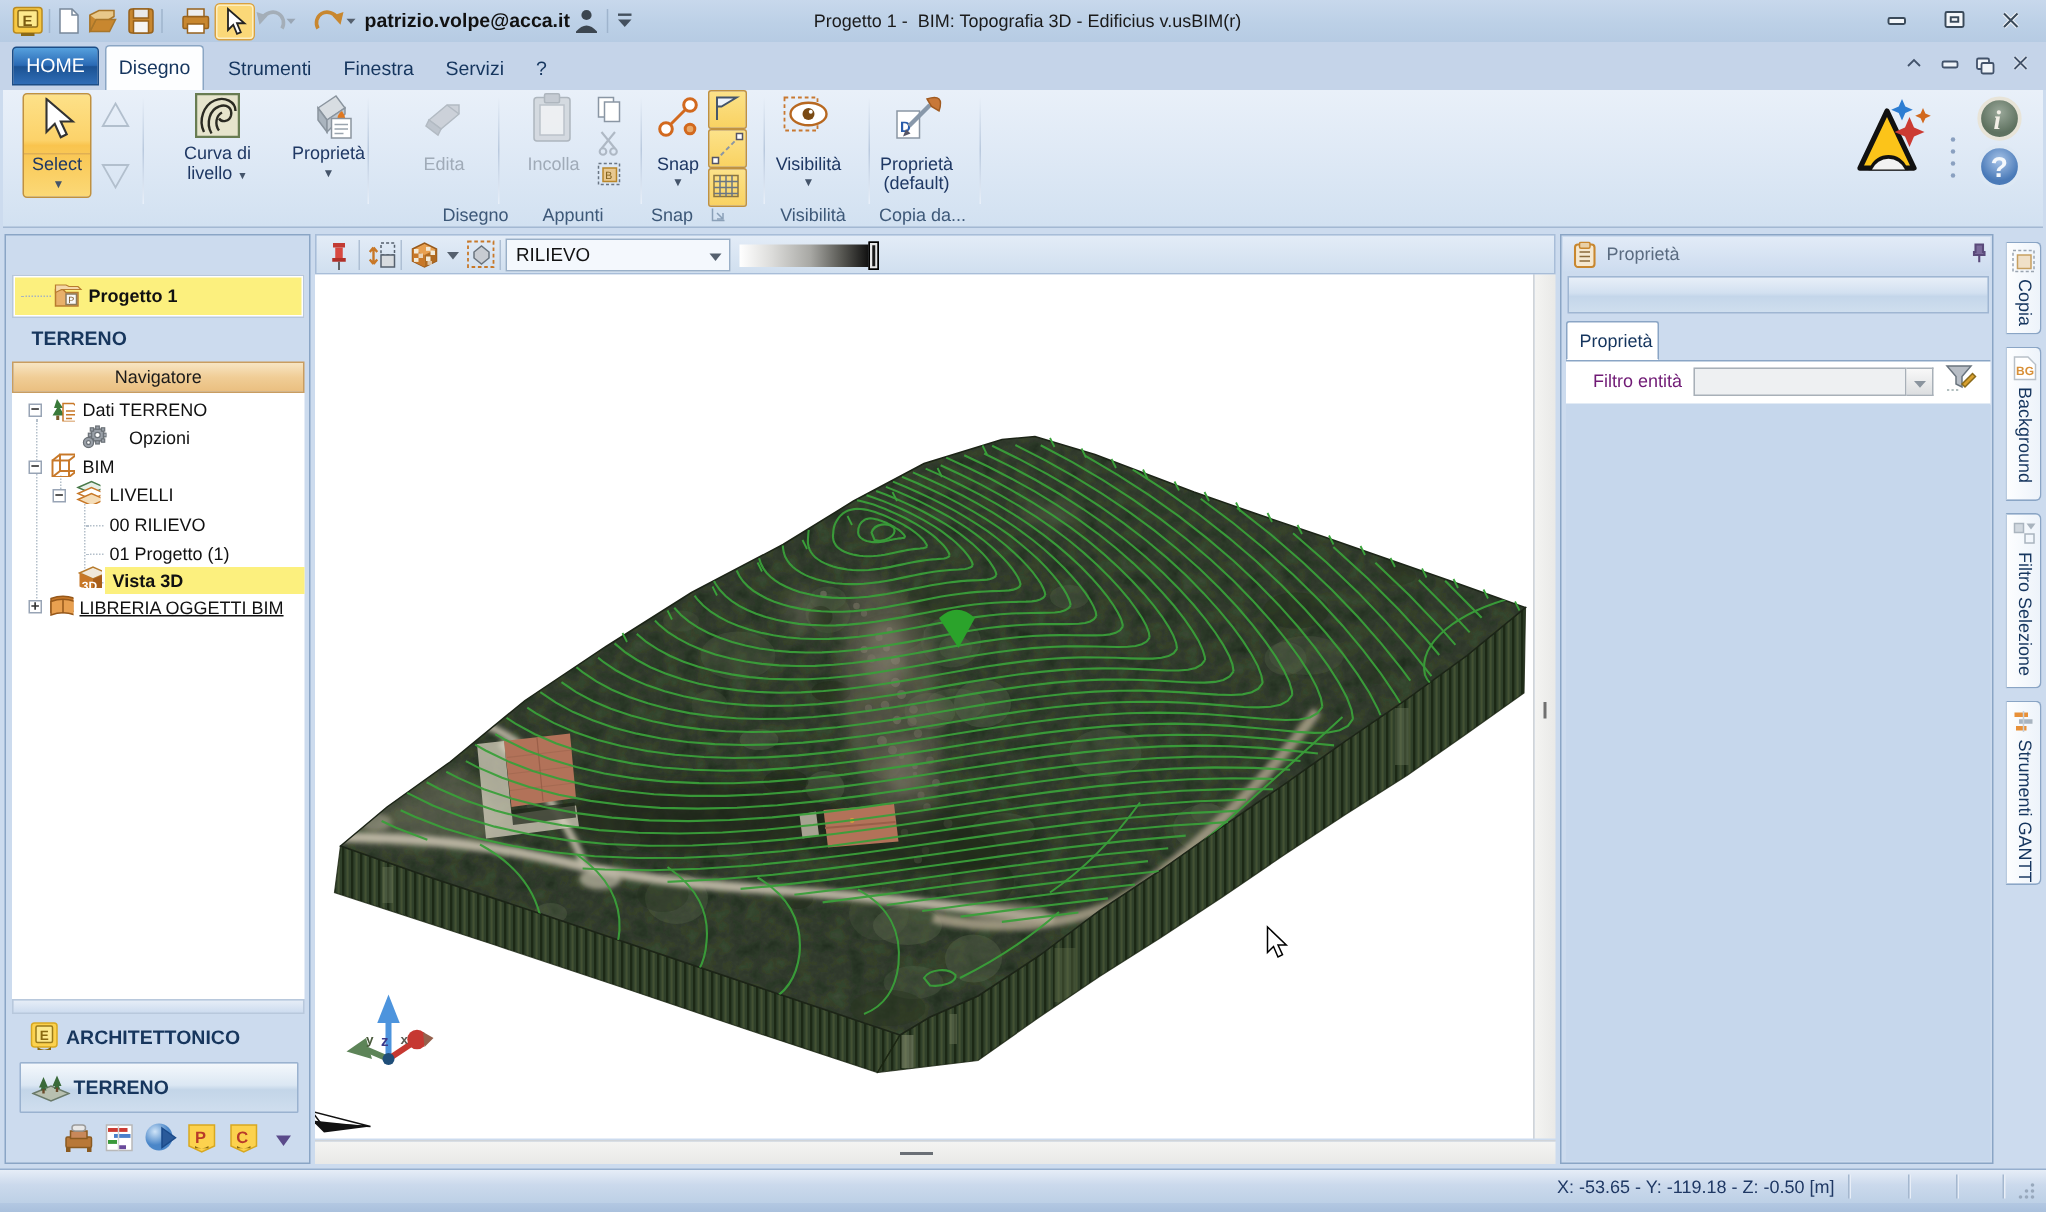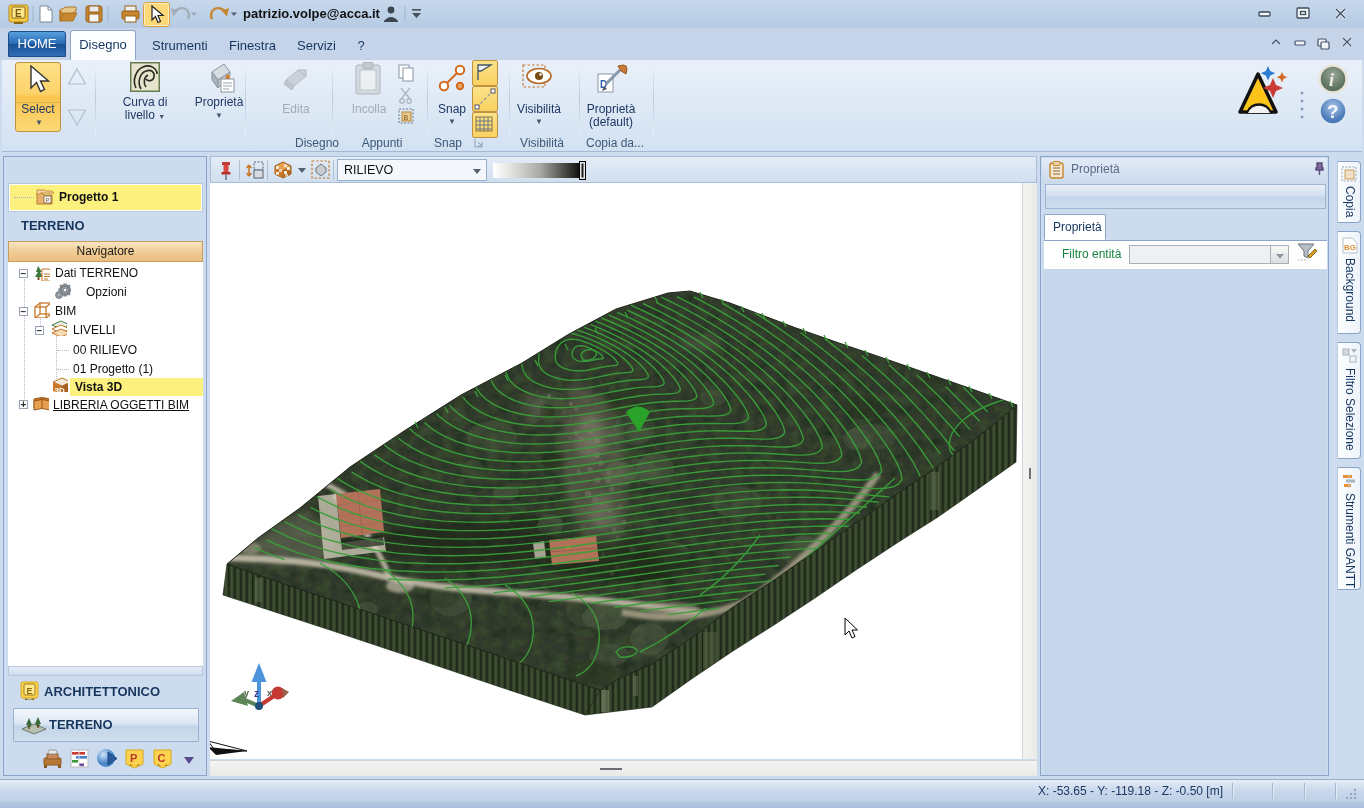--- a/index.html
+++ b/index.html
@@ -110,20 +110,21 @@
 
     <g class="wbtn">
       <rect x="1259" y="12" width="11" height="4" rx="1" fill="#f4f7fa"></rect>
       <rect x="1297" y="8" width="12" height="10" rx="1" fill="#f4f7fa"></rect>
       <rect x="1300.5" y="11.5" width="5" height="3" fill="#f4f7fa"></rect>
       <path d="M1336,9 l9,9 M1345,9 l-9,9" stroke-width="2.6" stroke="#f4f7fa"></path>
       <path d="M1336,9 l9,9 M1345,9 l-9,9" stroke-width="1.4"></path>
     </g>
   </svg>
   <span id="quser">patrizio.volpe@acca.it</span>
+  <div id="title-text">Progetto 1 -&nbsp; BIM: Topografia 3D - Edificius v.usBIM(r)</div>
 </div>
 
 <div class="abs" id="tabrow">
   <div id="hometab">HOME</div>
   <div id="activetab">Disegno</div>
   <div class="rtab" style="left:152px;width:52px;">Strumenti</div>
   <div class="rtab" style="left:229px;width:44px;text-align:right;">Finestra</div>
   <div class="rtab" style="left:297px;width:36px;">Servizi</div>
   <div class="rtab" style="left:355px;width:12px;">?</div>
   <svg class="abs" width="1364" height="32">
@@ -817,21 +818,21 @@
   <span style="margin-left:29px;">Proprietà</span>
   <svg class="pin" style="left:272px;" width="11" height="14">
         <path d="M3,1 h5 v5 h1 v2 h-7 v-2 h1 Z M5.5,8 v5" stroke="#5a4a7a" stroke-width="1.4" fill="#7a6a9a"></path>
       </svg>
 </div>
 <div class="abs" style="left:4px; top:27px; width:281px; height:25px; border:1px solid #9fb6d2;
   background:linear-gradient(#e8eff8,#d2e0f0 45%,#c4d6ea 55%,#cfdeee);"></div>
 <div class="abs" style="left:3px; top:57px; width:62px; height:26px; background:#fff; border:1px solid #8aa5c5; border-bottom:1px solid #fff; border-radius:2px 2px 0 0;"></div>
 <div class="abs" style="left:12px; top:63px; font-size:12px; color:#15355e;">Proprietà</div>
 <div class="abs" style="left:3px; top:82px; width:283px; height:30px; background:#fff; border-top:1px solid #8aa5c5; margin-top:1px;"></div>
-<div class="abs" style="left:21px; top:90px; font-size:12px; color:#15803d;">Filtro entità</div>
+<div class="abs" style="left:21px; top:90px; font-size:12px; color:#701a75;">Filtro entità</div>
 <div class="abs" style="left:88px; top:88px; width:142px; height:19px; background:#eef0f2; border:1px solid #a8b0b8;"></div>
 <div class="abs" style="left:230px; top:88px; width:18px; height:19px; background:linear-gradient(#f8f8f8,#dcdee0); border:1px solid #a8b0b8; border-left:none;">
   <svg class="abs" style="left:4px; top:7px;" width="10" height="7">
         <path d="M1,1 L9,1 L5,5.5 Z" fill="#8a949e"></path>
       </svg>
 </div>
 <svg class="abs" style="left:255px; top:85px;" width="22" height="24">
   <path d="M2,2 L18,2 L12,9 L12,16 L8,14 L8,9 Z" fill="#b8bec6" stroke="#6a747e"></path>
   <path d="M12,14 L19,7 L21,9 L14,16 Z" fill="#d8a030" stroke="#8a6a1a"></path>
   <path d="M2,18 l8,0" stroke="#9aa" stroke-dasharray="1.5,1.5"></path>

